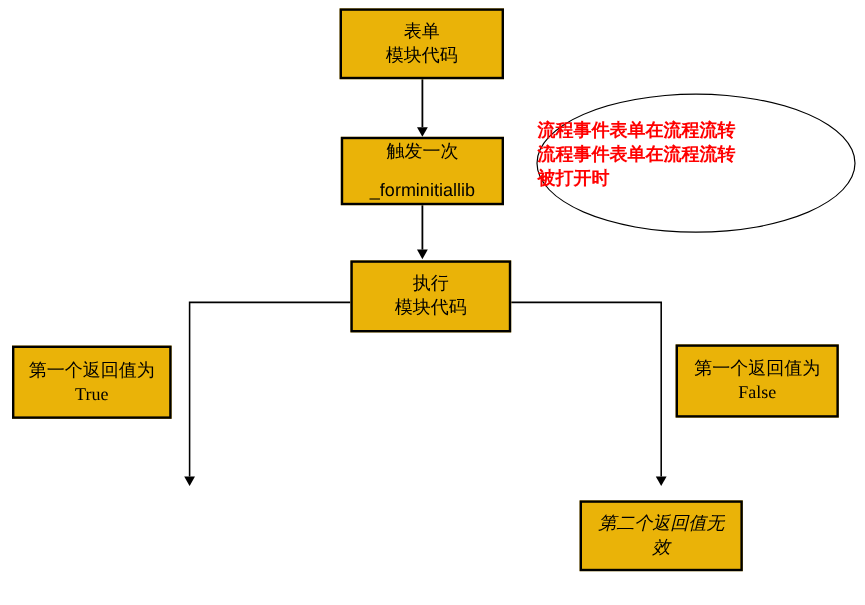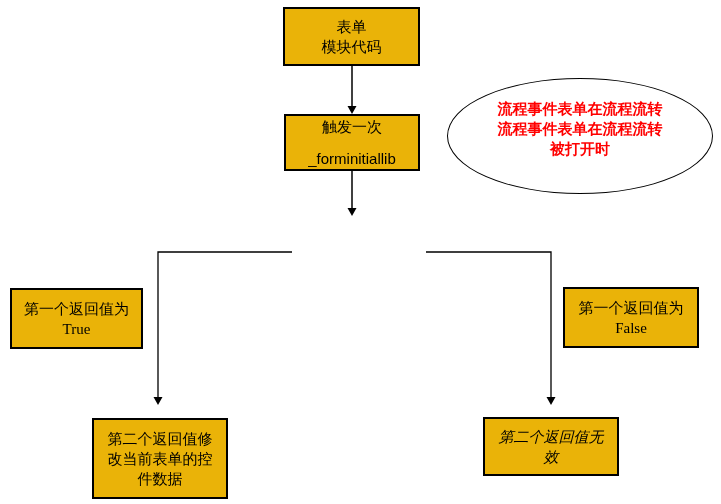--- a/index.html
+++ b/index.html
@@ -39,21 +39,21 @@
   #node-return-invalid{left:483px;top:417px;width:136px;height:59px;font-style:italic;}
   #annotation-ellipse{
     position:absolute;
     left:447px;top:78px;width:266px;height:116px;
     box-sizing:border-box;
     border:1px solid #000;
     border-radius:50%;
     background:#fff;
     display:flex;
     flex-direction:column;
-    align-items:center;
+    align-items:flex-start;
     justify-content:center;
     text-align:center;
     padding-bottom:14px;
     font-size:15px;
     line-height:20px;
     font-weight:bold;
     color:#ff0000;
   }
 </style>
 </head>
@@ -79,36 +79,35 @@
   <div class="node" id="node-form-opened">
     <div class="line">表单</div>
     <div class="line">模块代码</div>
   </div>
 
   <div class="node" id="node-trigger-event">
     <div class="line">触发一次</div>
     <div class="line latin-sans">_forminitiallib</div>
   </div>
 
+  <div class="node" id="node-execute-module">
+    <div class="line">执行</div>
+    <div class="line">模块代码</div>
+  </div>
 
   <div class="node" id="node-return-true">
     <div class="line">第一个返回值为</div>
     <div class="line">True</div>
   </div>
 
   <div class="node" id="node-return-false">
     <div class="line">第一个返回值为</div>
     <div class="line">False</div>
   </div>
 
-  <div class="node" id="node-return-modify">
-    <div class="line">第二个返回值修</div>
-    <div class="line">改当前表单的控</div>
-    <div class="line">件数据</div>
-  </div>
 
   <div class="node" id="node-return-invalid">
     <div class="line">第二个返回值无</div>
     <div class="line">效</div>
   </div>
 
   <div id="annotation-ellipse">
     <div class="line">流程事件表单在流程流转</div>
     <div class="line">流程事件表单在流程流转</div>
     <div class="line">被打开时</div>

